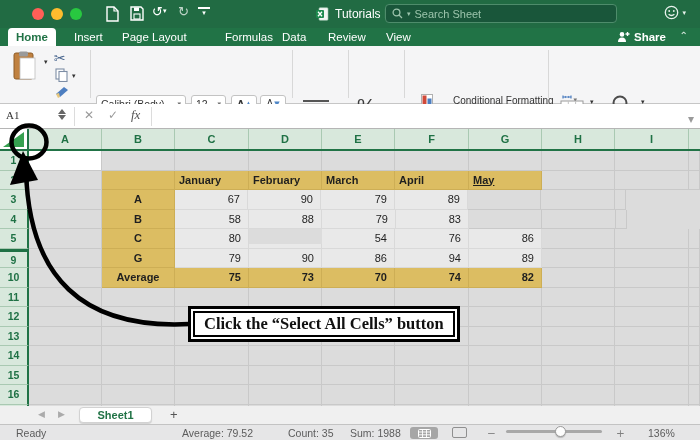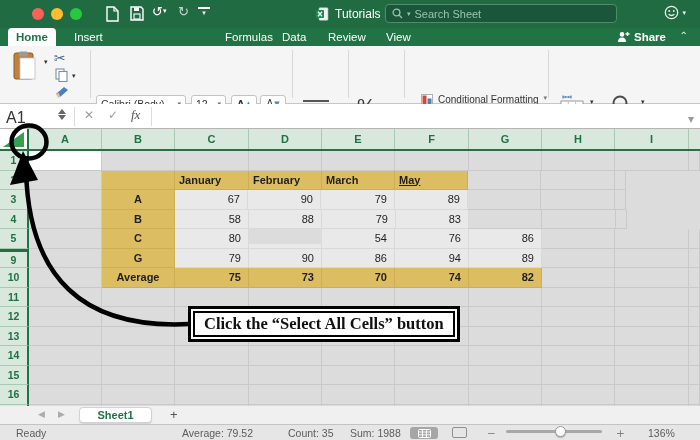--- a/index.html
+++ b/index.html
@@ -33,27 +33,27 @@
   .ribbon { position:absolute; left:0; top:46px; width:700px; height:58px; background:#f5f5f6;
             border-bottom:1px solid #c6c6c6; font-size:9.5px; color:#444; }
   .rsep { position:absolute; top:4px; width:1px; height:48px; background:#d8d8d8; }
   .rlabel { position:absolute; font-size:9.5px; color:#4a4a4a; text-align:center; }
   .dd { color:#777; font-size:7px; font-family:"DejaVu Sans",sans-serif; }
   .rbox { position:absolute; background:#fff; border:1px solid #c3c3c3; border-radius:3px;
           font-size:10.5px; color:#333; display:flex; align-items:center; padding:0 4px; justify-content:space-between; }
   .rbtn { position:absolute; display:flex; align-items:center; justify-content:center; color:#333; }
   .seg { position:absolute; background:#fff; border:1px solid #c6c6c6; border-radius:3px; display:flex; align-items:center; }
   .seg > span { display:inline-flex; align-items:center; justify-content:center; height:100%; }
-  .stylerow { position:absolute; display:flex; align-items:flex-start; gap:5px; font-size:10px; color:#333; white-space:nowrap; }
+  .stylerow { position:absolute; display:flex; align-items:center; gap:20px; font-size:10px; color:#333; white-space:nowrap; }
   .alines i { display:block; height:2px; background:#555; margin:2px auto; }
 
   
   .fbar { position:absolute; left:0; top:104px; width:700px; height:25px; background:#fff;
           border-bottom:1px solid #b5b5b5; }
-  .fbar .namebox { position:absolute; left:6px; top:5px; font-size:16px; color:#333; }
+  .fbar .namebox { position:absolute; left:6px; top:5px; font-size:11px; color:#333;font-family:Liberation Serif, serif; }
   .fdiv { position:absolute; top:3px; width:1px; height:19px; background:#dcdcdc; }
   .fico { position:absolute; top:4px; color:#9a9a9a; font-size:12px; font-family:"DejaVu Sans",sans-serif; }
   .fx { font-family:"Liberation Serif", serif; font-style:italic; color:#555; font-size:13px; }
   .stepper { position:absolute; left:58px; top:5px; display:flex; flex-direction:column; gap:1px; }
   .stepper b { width:0; height:0; border-left:4px solid transparent; border-right:4px solid transparent; }
   .stepper .up { border-bottom:5px solid #666; }
   .stepper .dn { border-top:5px solid #666; }
 
   
   .grid { position:absolute; left:0; top:129px; width:700px; height:277px; background:var(--sheet-cell,#dcdcdc); overflow:hidden; }
@@ -168,20 +168,21 @@
       <svg width="13" height="12" viewBox="0 0 13 12">
           <circle cx="5" cy="3.4" r="2.3" fill="#fff"></circle>
           <path d="M1 11q0-4.5 4-4.5t4 4.5z" fill="#fff"></path>
           <path d="M10.5 1v4M8.5 3h4" stroke="#fff" stroke-width="1.4"></path>
         </svg>
       <span>Share</span>
     </span>
     <span class="collapse glyph">⌃</span>
   <span class="mtab active" style="left: 8px;">Home</span>
       <span class="mtab" style="left: 66px;">Insert</span>
+      <span class="mtab" style="left: 114px;">Page Layout</span>
       <span class="mtab" style="left: 202px; margin-left: 15px;">Formulas</span>
       <span class="mtab" style="left: 274px;">Data</span>
       <span class="mtab" style="left: 320px;">Review</span>
       <span class="mtab" style="left: 378px;">View</span>
     </div>
 
   <div class="ribbon">
 
     <span class="rbtn" style="left:12px;top:5px">
       <svg width="26" height="30" viewBox="0 0 26 30">
@@ -370,20 +371,21 @@
         <div class="cell" style="width: 74px;"></div>
         <div class="cell" style="width: 11px;"></div>
       </div>
       <div class="grow">
         <div class="rh">2</div>
         <div class="cell" style="width: 73px;"></div>
         <div class="cell gold" style="width: 73px;"></div>
         <div class="cell gold mon" style="width: 74px;">January</div>
         <div class="cell gold mon" style="width: 73px;">February</div>
         <div class="cell gold mon" style="width: 73px;">March</div>
+        <div class="cell gold mon" style="width: 74px;">April</div>
         <div class="cell gold mon" style="width: 73px; text-decoration: underline;">May</div>
         <div class="cell" style="width: 73px;"></div>
         <div class="cell" style="width: 74px;"></div>
         <div class="cell" style="width: 11px;"></div>
       </div>
       <div class="grow">
         <div class="rh">3</div>
         <div class="cell" style="width: 73px;"></div>
         <div class="cell gold lbl" style="width: 73px;">A</div>
         <div class="cell num datac" style="width: 73px;">67</div>

